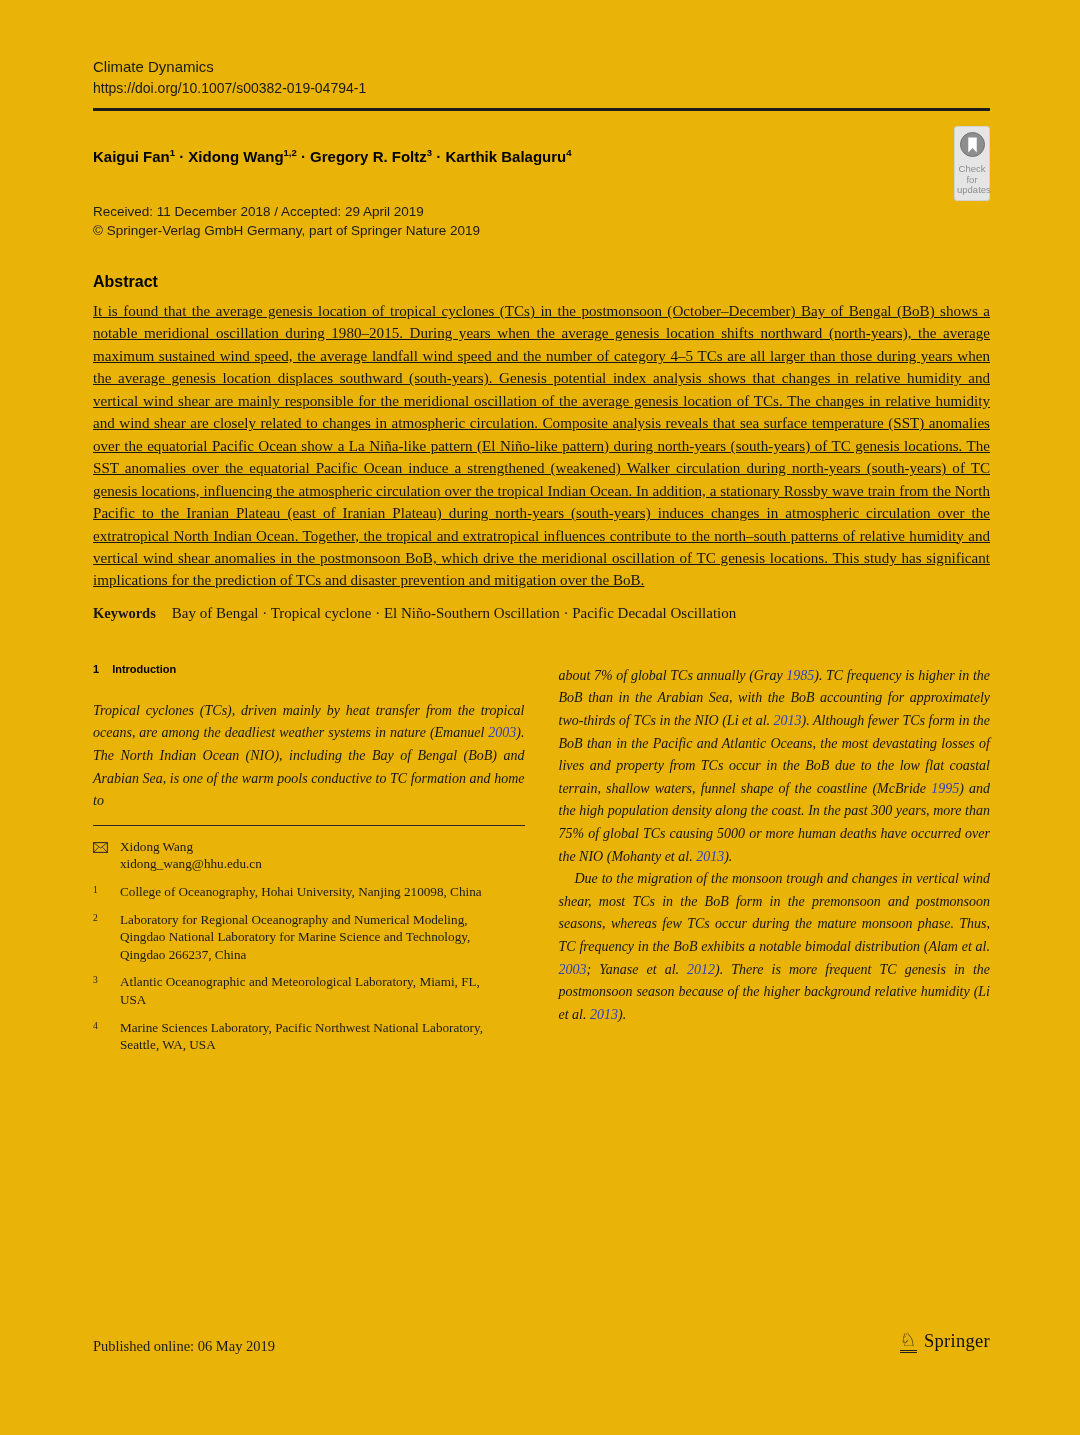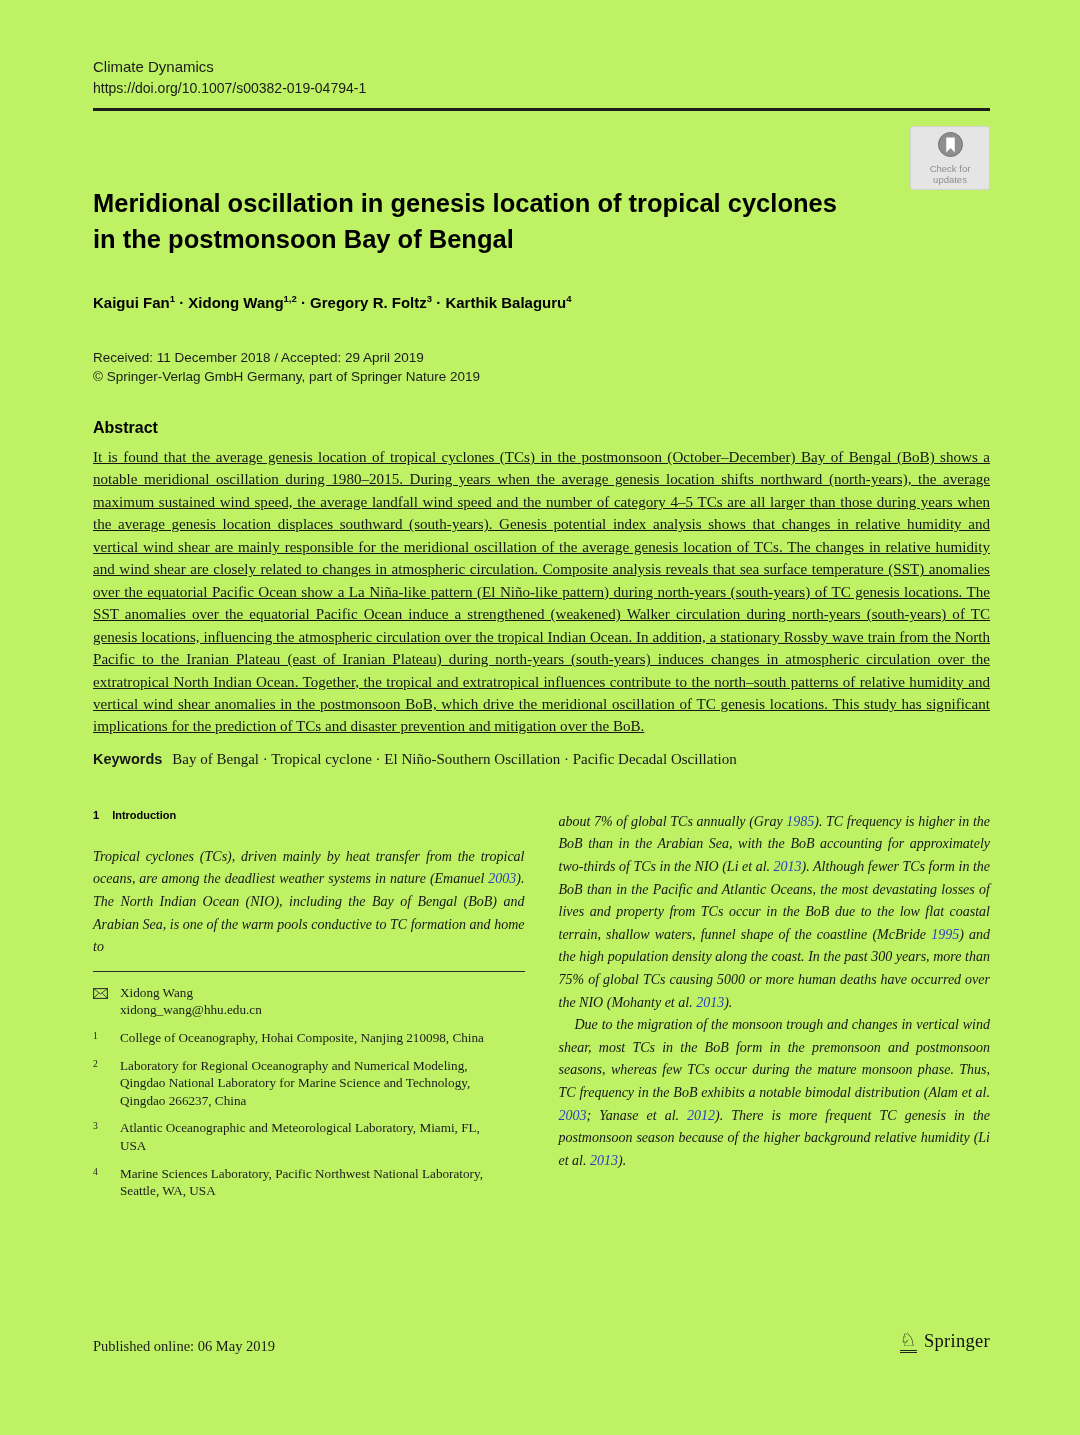--- a/index.html
+++ b/index.html
@@ -1,32 +1,32 @@
 <!DOCTYPE html>
 <html><head>
 <meta charset="utf-8">
 <style>
   html,body{margin:0;padding:0;background:#9a9a9a;}
   .page{
     position:relative;
     width:1080px;height:1435px;
-    background:#bef264;
+    background:#eab308;
     box-sizing:border-box;
     padding:58px 90px 3px 93px;
     font-family:"Liberation Serif", serif;
     color:#161616;
     overflow:hidden;
   }
   
   .journal{font-family:"Liberation Sans", sans-serif;font-size:15px;line-height:18px;color:#1a1a1a;}
   .doi{font-family:"Liberation Sans", sans-serif;font-size:14px;line-height:17px;margin-top:4px;color:#1a1a1a;}
   .header-rule{margin-top:11px;height:3px;background:#1c1c1c;}
   .badge{
     position:absolute;top:126px;right:90px;
-    width:80px;box-sizing:border-box;
+    width:36px;box-sizing:border-box;
     background:#e5e5e5;border:1px solid #d2d2d2;border-radius:3px;
     padding:5px 2px 4px 2px;text-align:center;cursor:pointer;
   }
   .badge-text{font-family:"Liberation Sans", sans-serif;font-size:9.5px;line-height:10.5px;color:#8d8d8d;margin-top:3px;}
   
   .title{
     margin-top:74px;
     font-family:"Liberation Sans", sans-serif;
     font-weight:bold;font-size:25.5px;line-height:36px;color:#000;
   }
@@ -48,21 +48,21 @@
     font-family:"Liberation Sans", sans-serif;
     font-size:16px;font-weight:bold;color:#000;
   }
   .abstract{
     margin:9px 0 0 0;
     font-size:15.1px;line-height:22.45px;
     text-align:justify;
     text-decoration:underline;
   }
   .keywords{margin-top:13px;font-size:15px;}
-  .kw-label{font-family:Liberation Sans, sans-serif;font-weight:bold;font-size:14.5px;margin-right:10px;}
+  .kw-label{font-family:Liberation Serif, serif;font-weight:bold;font-size:14.5px;margin-right:16px;}
   
   .cols{display:flex;gap:34px;margin-top:41px;}
   .col{width:431.5px;box-sizing:border-box;}
   .intro-h{
     margin:0;
     font-family:"Liberation Sans", sans-serif;
     font-size:11px;font-weight:bold;color:#000;
   }
   .intro-h .hsp{margin-left:13px;}
   .body{
@@ -116,24 +116,20 @@
       <circle cx="13" cy="13" r="12.5" fill="#8e8e8e"></circle>
       <circle cx="13" cy="13" r="12.5" fill="none" stroke="#6f6f6f" stroke-width="1"></circle>
       <path d="M8.6 5.6 h8.8 v15.6 l-4.4 -4.6 -4.4 4.6 z" fill="#ffffff"></path>
     </svg>
     <div class="badge-text">
       <span>Check for</span><br>
       <span>updates</span>
     </div>
   </div>
 
-  <h1 class="title">
-    <span>Meridional oscillation in genesis location of tropical cyclones</span>
-    <span>in the postmonsoon Bay of Bengal</span>
-  </h1>
 
   <div class="authors">Kaigui Fan<sup>1</sup> · Xidong Wang<sup>1,2</sup> · Gregory R. Foltz<sup>3</sup> · Karthik Balaguru<sup>4</sup></div>
 
   <div class="meta">
     <div>Received: 11 December 2018 / Accepted: 29 April 2019</div>
     <div>© Springer-Verlag GmbH Germany, part of Springer Nature 2019</div>
   </div>
 
   <h2 class="abstract-h">Abstract</h2>
   <p class="abstract">It is found that the average genesis location of tropical cyclones (TCs) in the postmonsoon (October–December) Bay of Bengal (BoB) shows a notable meridional oscillation during 1980–2015. During years when the average genesis location shifts northward (north-years), the average maximum sustained wind speed, the average landfall wind speed and the number of category 4–5 TCs are all larger than those during years when the average genesis location displaces southward (south-years). Genesis potential index analysis shows that changes in relative humidity and vertical wind shear are mainly responsible for the meridional oscillation of the average genesis location of TCs. The changes in relative humidity and wind shear are closely related to changes in atmospheric circulation. Composite analysis reveals that sea surface temperature (SST) anomalies over the equatorial Pacific Ocean show a La Niña-like pattern (El Niño-like pattern) during north-years (south-years) of TC genesis locations. The SST anomalies over the equatorial Pacific Ocean induce a strengthened (weakened) Walker circulation during north-years (south-years) of TC genesis locations, influencing the atmospheric circulation over the tropical Indian Ocean. In addition, a stationary Rossby wave train from the North Pacific to the Iranian Plateau (east of Iranian Plateau) during north-years (south-years) induces changes in atmospheric circulation over the extratropical North Indian Ocean. Together, the tropical and extratropical influences contribute to the north–south patterns of relative humidity and vertical wind shear anomalies in the postmonsoon BoB, which drive the meridional oscillation of TC genesis locations. This study has significant implications for the prediction of TCs and disaster prevention and mitigation over the BoB.</p>
@@ -159,21 +155,21 @@
             </svg>
           </span>
           <div>
             <div>Xidong Wang</div>
             <div class="email">xidong_wang@hhu.edu.cn</div>
           </div>
         </div>
 
         <div class="aff">
           <span class="affnum">1</span>
-          <span class="afftext">College of Oceanography, Hohai Composite, Nanjing 210098, China</span>
+          <span class="afftext">College of Oceanography, Hohai University, Nanjing 210098, China</span>
         </div>
         <div class="aff">
           <span class="affnum">2</span>
           <span class="afftext">Laboratory for Regional Oceanography and Numerical Modeling, Qingdao National Laboratory for Marine Science and Technology, Qingdao 266237, China</span>
         </div>
         <div class="aff">
           <span class="affnum">3</span>
           <span class="afftext">Atlantic Oceanographic and Meteorological Laboratory, Miami, FL, USA</span>
         </div>
         <div class="aff">

